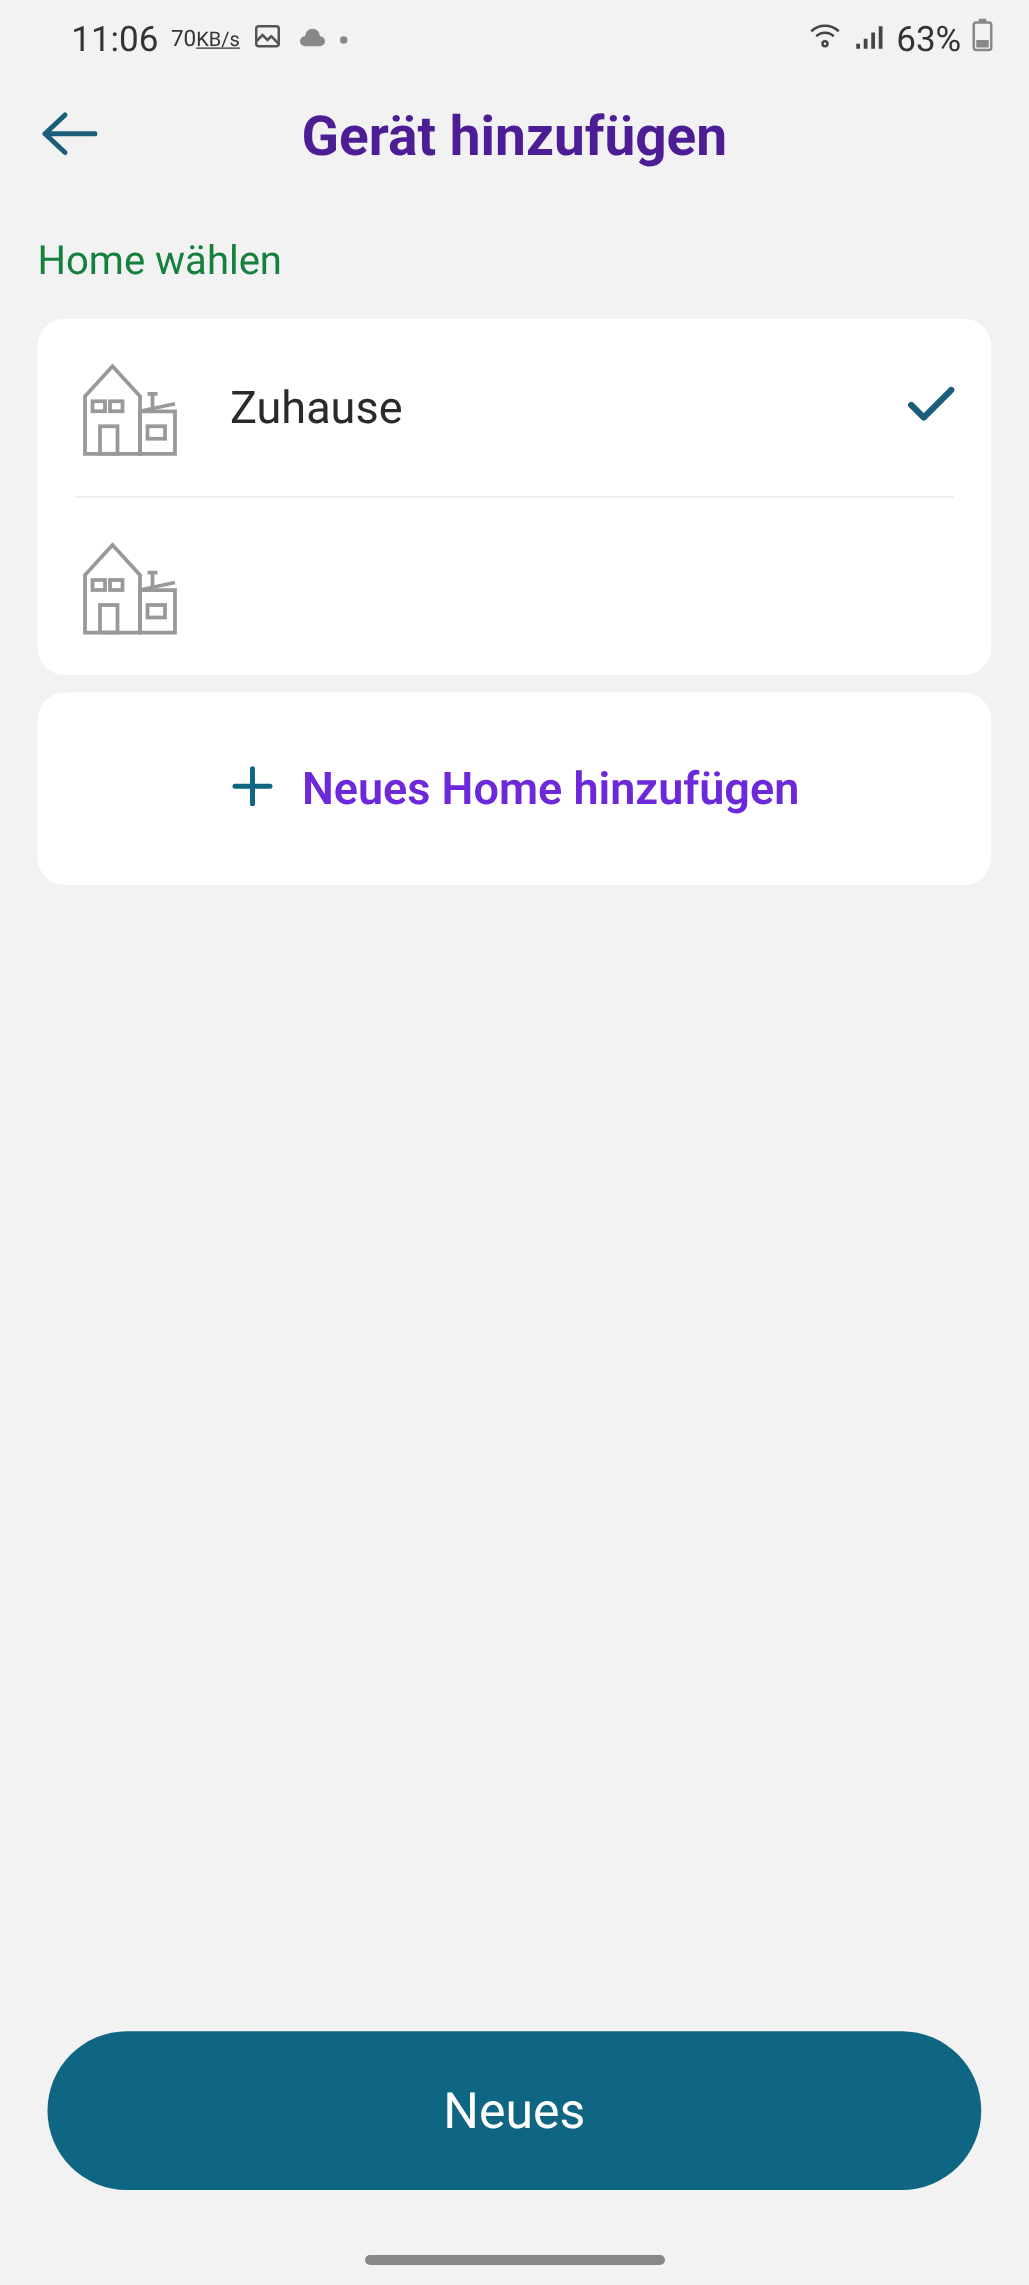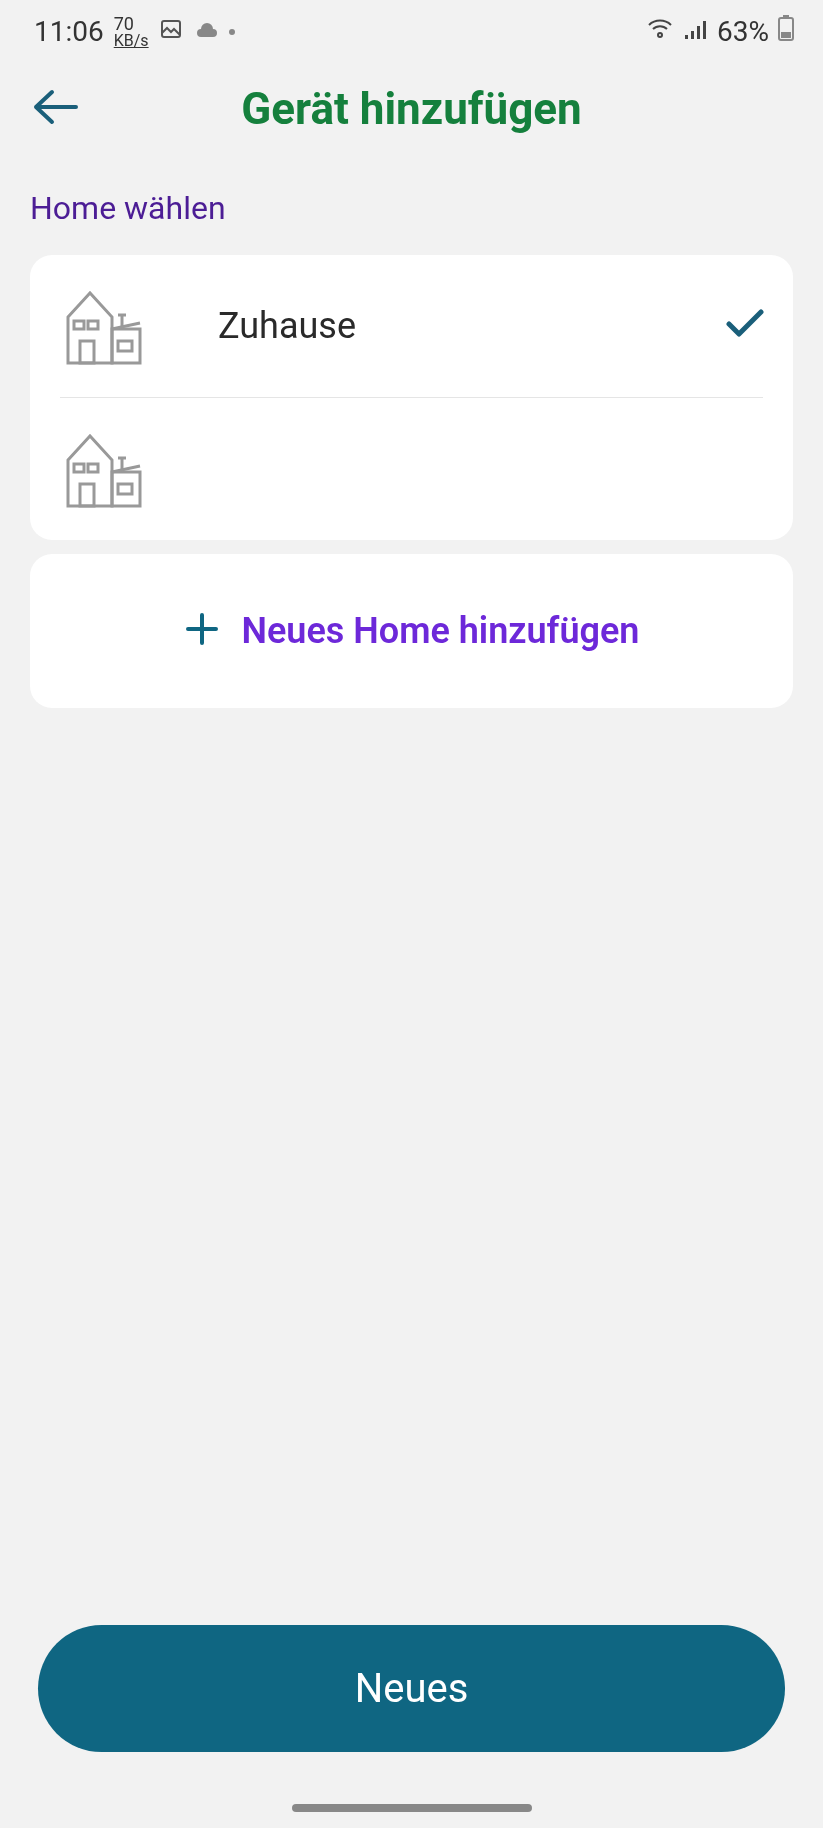--- a/index.html
+++ b/index.html
@@ -15,35 +15,35 @@
       position: relative;
       overflow: hidden;
     }
     .status-bar {
       display: flex;
       justify-content: space-between;
       align-items: center;
       padding: 14px 28px 14px 34px;
       font-size: 28px;
       color: #333;
+      margin-left: 23px;
     }
     .status-left {
       display: flex;
       align-items: center;
       gap: 10px;
     }
     .status-right {
       display: flex;
       align-items: center;
       gap: 8px;
     }
     .kb-indicator {
       display: flex;
-      flex-direction: column;
-      align-items: flex-start;
+      align-items: center;
       font-size: 15px;
       line-height: 1;
     }
     .kb-indicator .top { font-size: 18px; }
     .kb-indicator .bot { font-size: 16px; text-decoration: underline; }
     .header {
       display: flex;
       align-items: center;
       padding: 20px 30px;
       position: relative;
@@ -51,25 +51,25 @@
     .back-arrow {
       position: absolute;
       left: 30px;
       color: #1a5f7a;
     }
     .page-title {
       flex: 1;
       text-align: center;
       font-size: 44px;
       font-weight: 700;
-      color: #15803d;
+      color: #4c1d95;
     }
     .section-label {
       font-size: 32px;
-      color: #4c1d95;
+      color: #15803d;
       padding: 34px 30px 14px 30px;
     }
     .card {
       background: #fff;
       border-radius: 22px;
       margin: 14px 30px;
       overflow: hidden;
     }
     .list-item {
       display: flex;
@@ -85,21 +85,20 @@
     }
     .home-icon {
       width: 92px;
       height: 82px;
       flex-shrink: 0;
     }
     .item-label {
       flex: 1;
       font-size: 36px;
       color: #2a2a2a;
-      margin-left: 34px;
     }
     .check-icon {
       color: #1a5f7a;
     }
     .add-button {
       display: flex;
       align-items: center;
       justify-content: center;
       padding: 56px 20px;
       gap: 22px;

